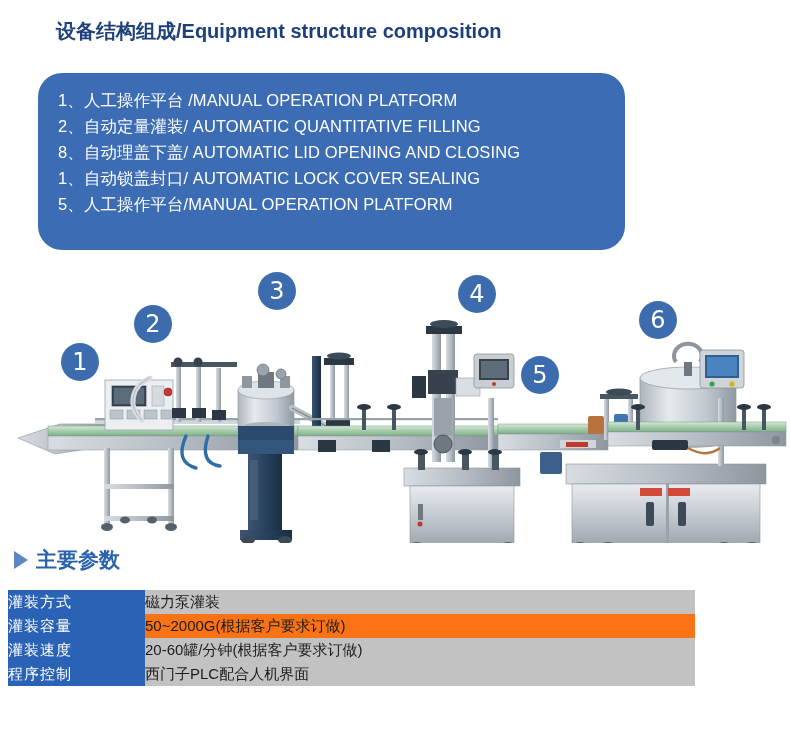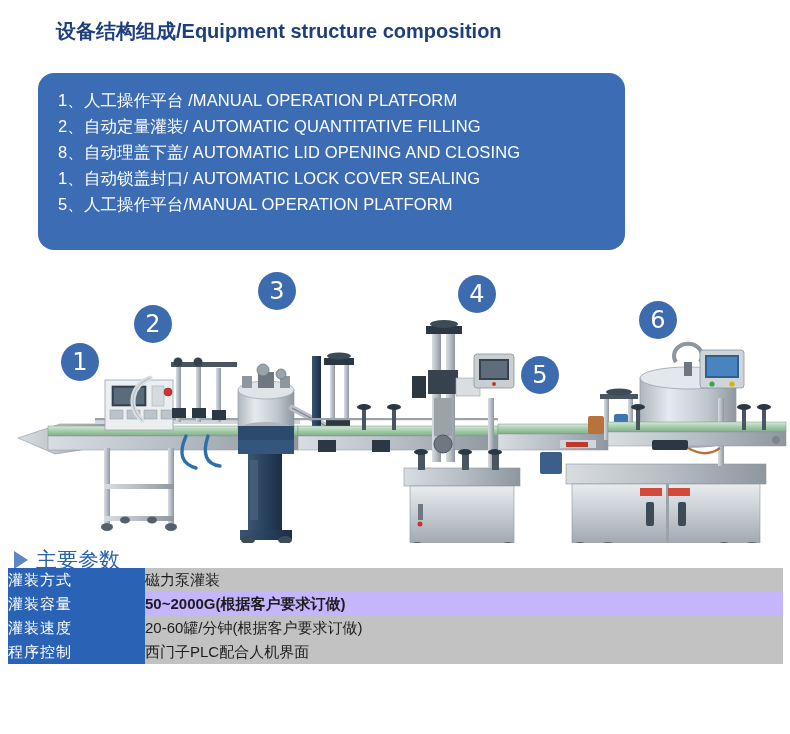--- a/index.html
+++ b/index.html
@@ -28,21 +28,21 @@
   }
 
   
   .feature-box {
     position: absolute;
     left: 38px;
     top: 73px;
     width: 587px;
     height: 177px;
     background: #3c6cb4;
-    border-radius: 16px;
+    border-radius: 24px;
     box-sizing: border-box;
     padding: 14px 0 0 20px;
   }
   .feature-item {
     color: #ffffff;
     font-size: 16.5px;
     line-height: 26px;
     white-space: nowrap;
     letter-spacing: 0.1px;
   }
@@ -89,31 +89,31 @@
     gap: 8px;
   }
   .tri {
     width: 0; height: 0;
     border-top: 9px solid transparent;
     border-bottom: 9px solid transparent;
     border-left: 14px solid #5d86c4;
   }
   .section-heading-text {
     font-size: 21px;
-    font-weight: normal;
+    font-weight: bold;
     color: #2a62ad;
     white-space: nowrap;
   }
 
   
   .param-table {
     position: absolute;
     left: 8px;
-    top: 568px;
-    width: 775px;
+    top: 590px;
+    width: 687px;
     border-collapse: collapse;
     table-layout: fixed;
   }
   .param-table tr { height: 24px; }
   .param-table td {
     padding: 0;
     font-size: 15px;
     vertical-align: middle;
     white-space: nowrap;
     overflow: hidden;
@@ -125,21 +125,21 @@
     padding-left: 9px;
     box-sizing: border-box;
     letter-spacing: 1px;
   }
   .param-value {
     color: #1c1c1c;
     padding-left: 10px;
     box-sizing: border-box;
   }
   .row-dark .param-value { background: #c2c2c2; margin-left: 16px; }
-  .row-light .param-value { background: #c4b5fd; font-weight: bold; }
+  .row-light .param-value { background: #f97316; }
 </style>
 </head>
 <body>
 
 <div class="page-title">设备结构组成/Equipment structure composition</div>
 
 <div class="feature-box">
   <div class="feature-item">1、人工操作平台 /MANUAL OPERATION PLATFORM</div>
   <div class="feature-item">2、自动定量灌装/ AUTOMATIC QUANTITATIVE FILLING</div>
   <div class="feature-item">8、自动理盖下盖/ AUTOMATIC LID OPENING AND CLOSING</div>

